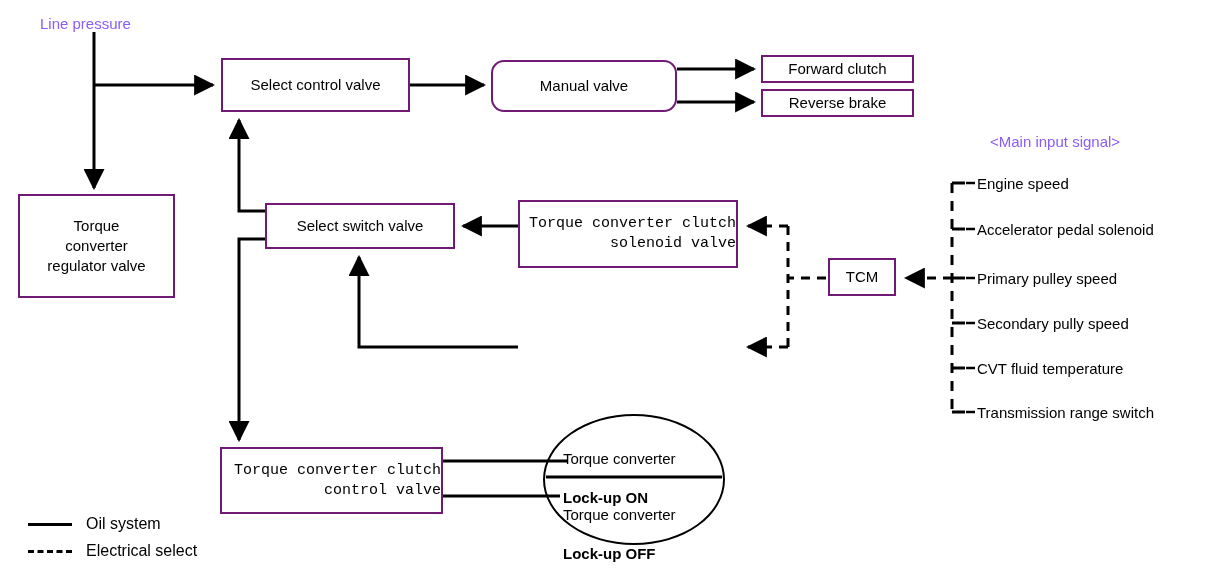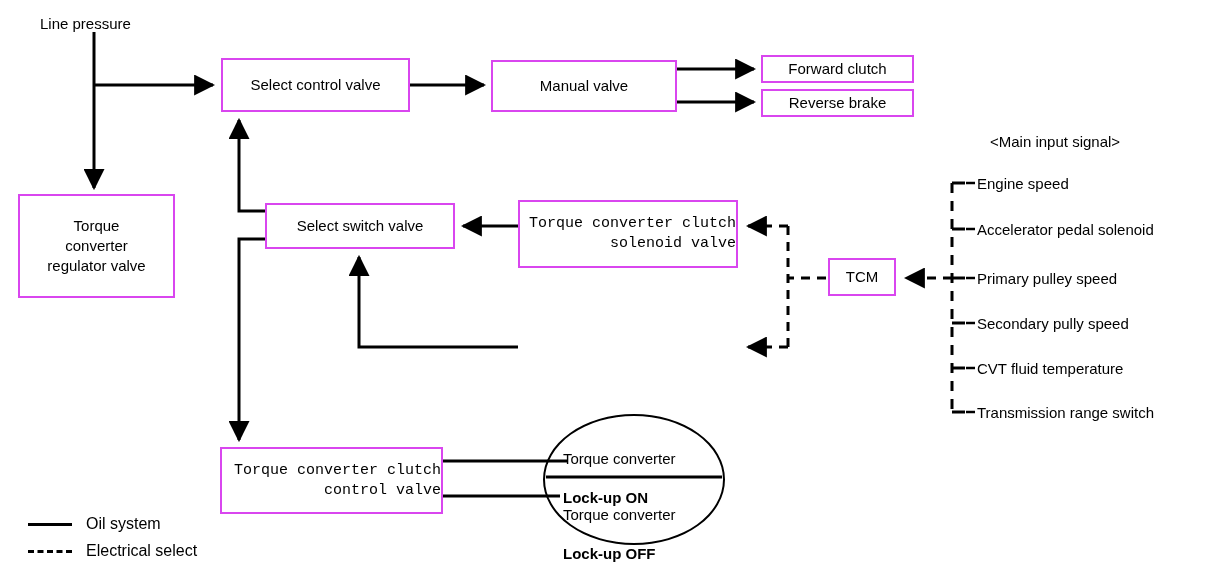--- a/index.html
+++ b/index.html
@@ -21,40 +21,40 @@
   #wiring {
     position: absolute;
     left: 0;
     top: 0;
     width: 1216px;
     height: 582px;
   }
   .node {
     position: absolute;
     box-sizing: border-box;
-    border: 2px solid #d946ef;
+    border: 2px solid #701a75;
     background: #ffffff;
     display: flex;
     align-items: center;
     z-index: 3;
   }
   .node .node-label {
     width: 100%;
     font-size: 15px;
     line-height: 1.32;
     color: #000000;
     white-space: pre-line;
   }
   .node.center .node-label { text-align: center; }
   .node.left .node-label { text-align: right; padding-left: 3px; font-family: Liberation Mono, monospace; }
   .free-text {
     position: absolute;
     font-size: 15px;
     line-height: 1.3;
-    color: #000000;
+    color: #8b5cf6;
     white-space: pre-line;
     z-index: 4;
   }
   .ellipse-node {
     position: absolute;
     box-sizing: border-box;
     border: 2px solid #000000;
     border-radius: 50%;
     background: transparent;
     z-index: 2;
@@ -164,21 +164,21 @@
       <path d="M 966 412 L 975 412"></path>
     </g>
   </svg>
 
   <div class="free-text" style="left:40px; top:14px;">Line pressure</div>
 
   <div class="node center" style="left:221px; top:58px; width:189px; height:54px;">
     <span class="node-label">Select control valve</span>
   </div>
 
-  <div class="node center" style="left:491px; top:60px; width:186px; height:52px;">
+  <div class="node center" style="left:491px; top:60px; width:186px; height:52px;border-radius:13px;">
     <span class="node-label">Manual valve</span>
   </div>
 
   <div class="node center" style="left:761px; top:55px; width:153px; height:28px;">
     <span class="node-label">Forward clutch</span>
   </div>
 
   <div class="node center" style="left:761px; top:89px; width:153px; height:28px;">
     <span class="node-label">Reverse brake</span>
   </div>

